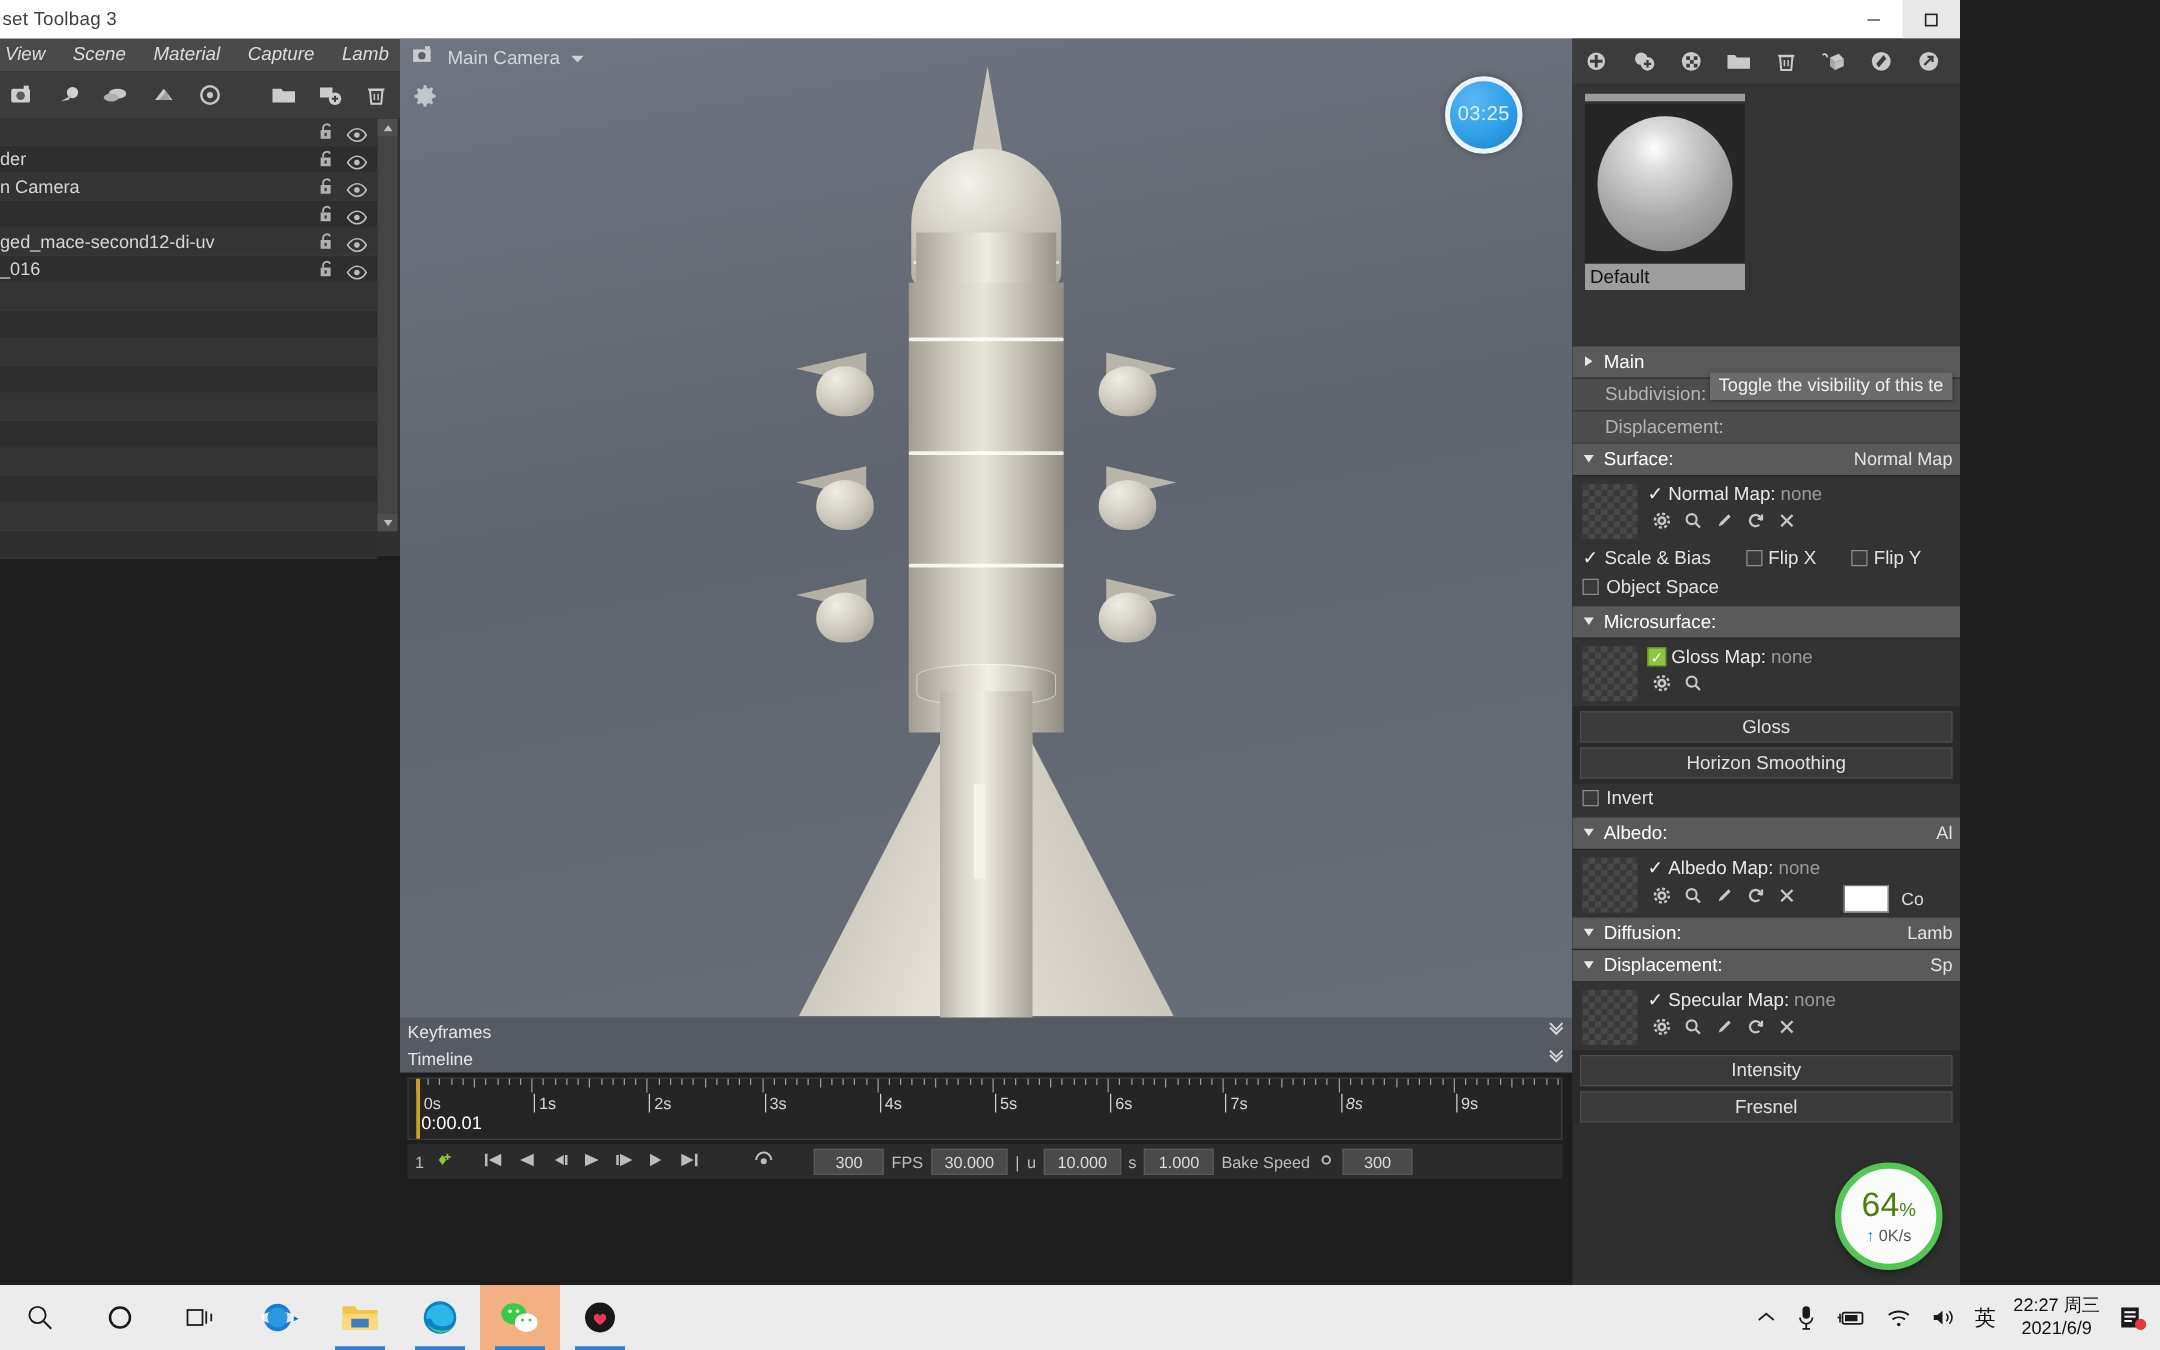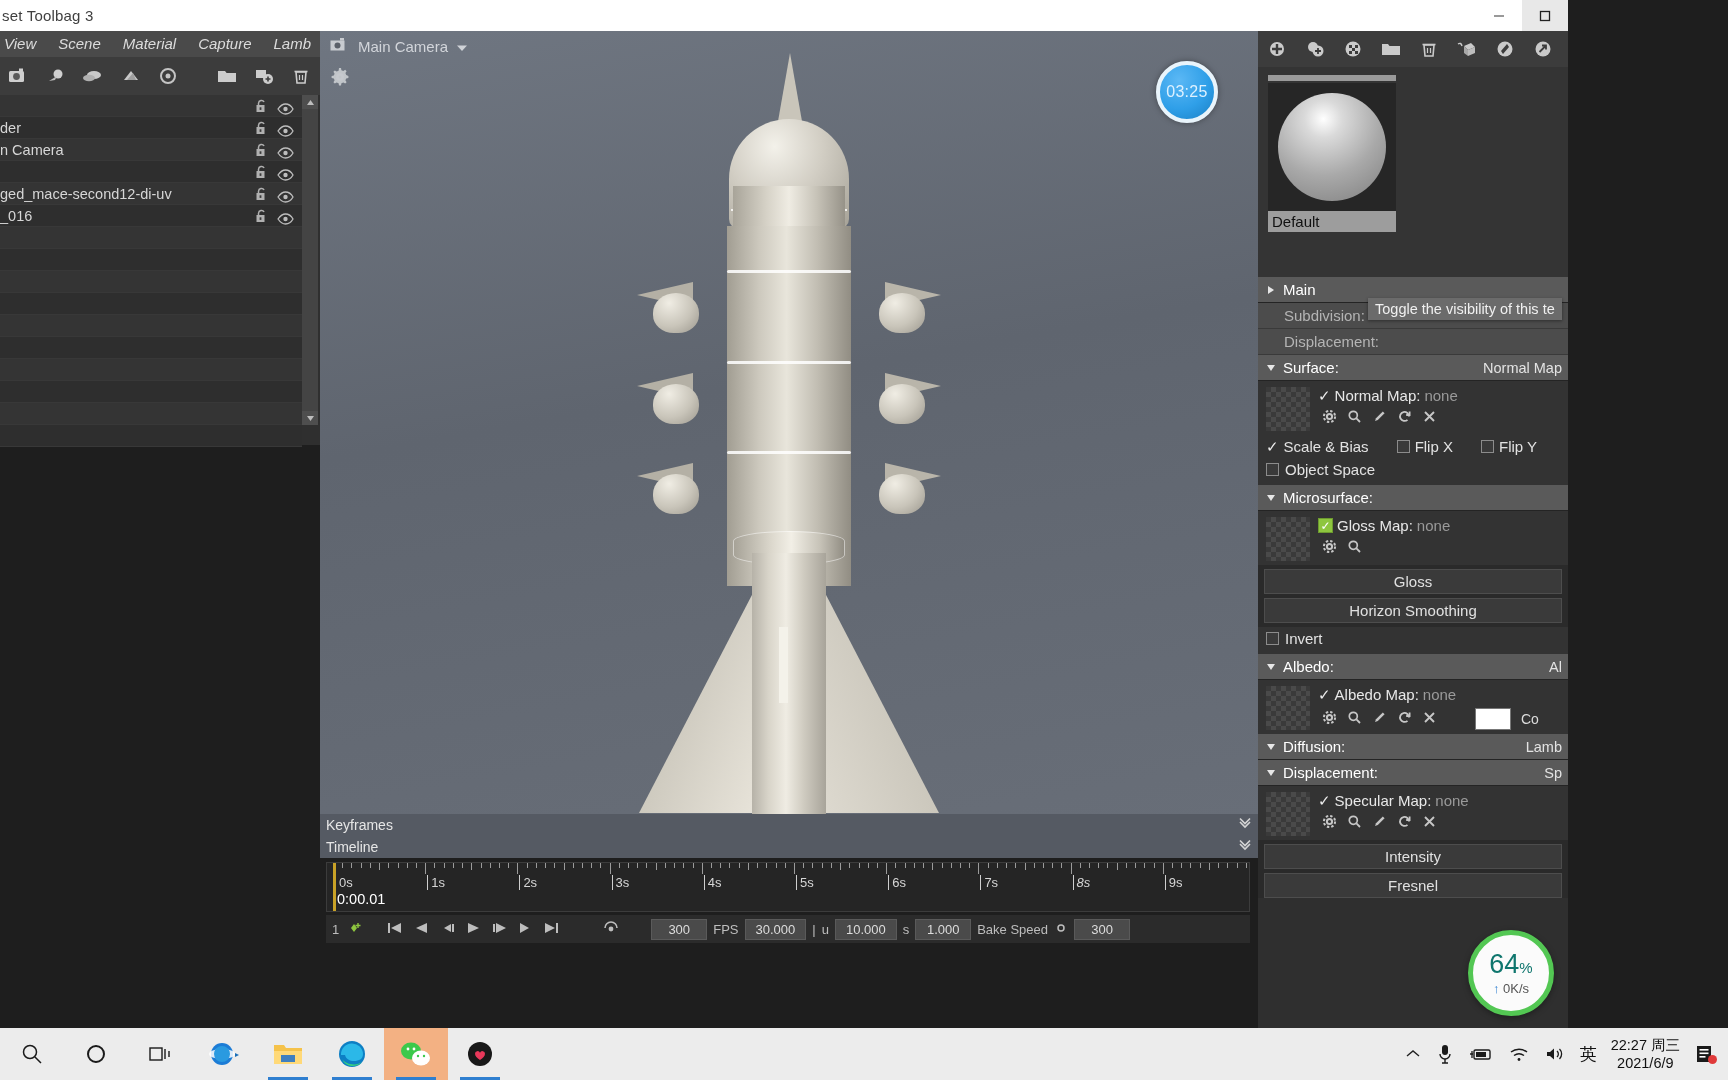--- a/index.html
+++ b/index.html
@@ -231,21 +231,21 @@
     box-shadow:0 1px 3px rgba(0,0,0,.4);
   }
 
   
   .netwidget {
     position:absolute; right: 14px; bottom: 64px; width: 86px; height: 86px;
     border-radius:50%; background:#fbfbfb; border: 5px solid #53c753;
     display:flex; flex-direction:column; align-items:center; justify-content:center;
     box-shadow: 0 2px 6px rgba(0,0,0,.35); z-index:30;
   }
-  .netwidget .pct { color:#0f766e; font-size:27px; line-height:1; }
+  .netwidget .pct { color:#4d7c0f; font-size:27px; line-height:1; }
   .netwidget .pct small { font-size:15px; }
   .netwidget .spd { color:#555; font-size:13px; margin-top:3px; }
   .netwidget .spd .up { color:#2f7fd0; }
 
   
   .taskbar {
     position:absolute; left:0; bottom:0; width:1728px; height:52px;
     background:#ececec; display:flex; align-items:center;
   }
   .tb-item { width:64px; height:52px; display:flex; align-items:center; justify-content:center;

